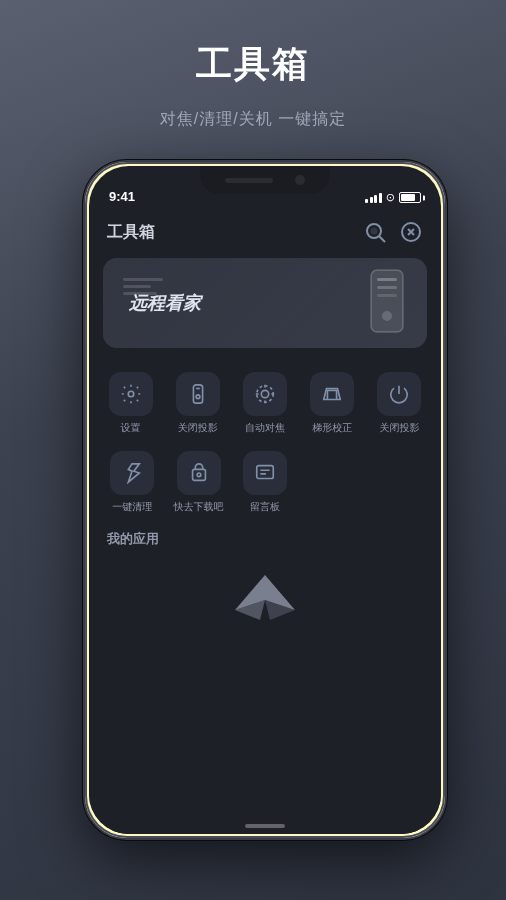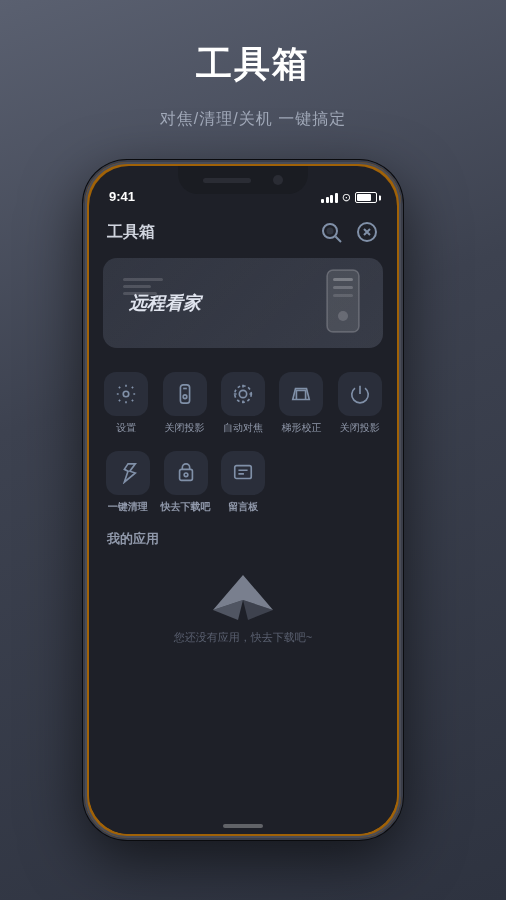--- a/index.html
+++ b/index.html
@@ -35,23 +35,23 @@
     }
 
     
     .phone-wrapper {
       margin-top: 30px;
       position: relative;
       width: 340px;
       height: 680px;
     }
     .phone-frame {
-      width: 320px;
+      width: 364px;
       height: 680px;
-      background: #a16207;
+      background: #fef9c3;
       border-radius: 44px;
       border: 2px solid #3a3d48;
       position: absolute;
       top: 0; left: 0;
       box-shadow: 0 0 0 1px #0a0b0e, 0 20px 60px rgba(0,0,0,0.6), inset 0 0 0 2px #4a4d58;
       overflow: hidden;
       padding-left: 10px;
     }
 
     
@@ -284,21 +284,20 @@
       text-align: right;
       white-space: nowrap;
     }
 
     
     .icon-grid-2 {
       display: grid;
       grid-template-columns: repeat(5, 1fr);
       padding: 4px 10px 0;
       gap: 0;
-      font-weight: bold;
     }
 
     
     .section-title {
       font-size: 13px;
       font-weight: 600;
       color: #9098aa;
       padding: 10px 18px 6px;
     }
     .apps-area {
@@ -488,21 +487,20 @@
 
         <div>
           <div class="section-title">我的应用</div>
           <div class="apps-area">
 
             <svg class="paper-plane" viewBox="0 0 60 50">
               <polygon points="0,40 30,5 60,40 30,30" fill="rgba(160,168,185,0.7)"></polygon>
               <polygon points="0,40 30,30 25,50" fill="rgba(130,138,155,0.5)"></polygon>
               <polygon points="60,40 30,30 35,50" fill="rgba(110,118,135,0.4)"></polygon>
             </svg>
-            <span class="no-apps-text">您还没有应用，快去下载吧~</span>
           </div>
         </div>
 
         <div class="bottom-bar">
           <div class="bottom-indicator"></div>
         </div>
 
       </div>
     </div>
   </div>

